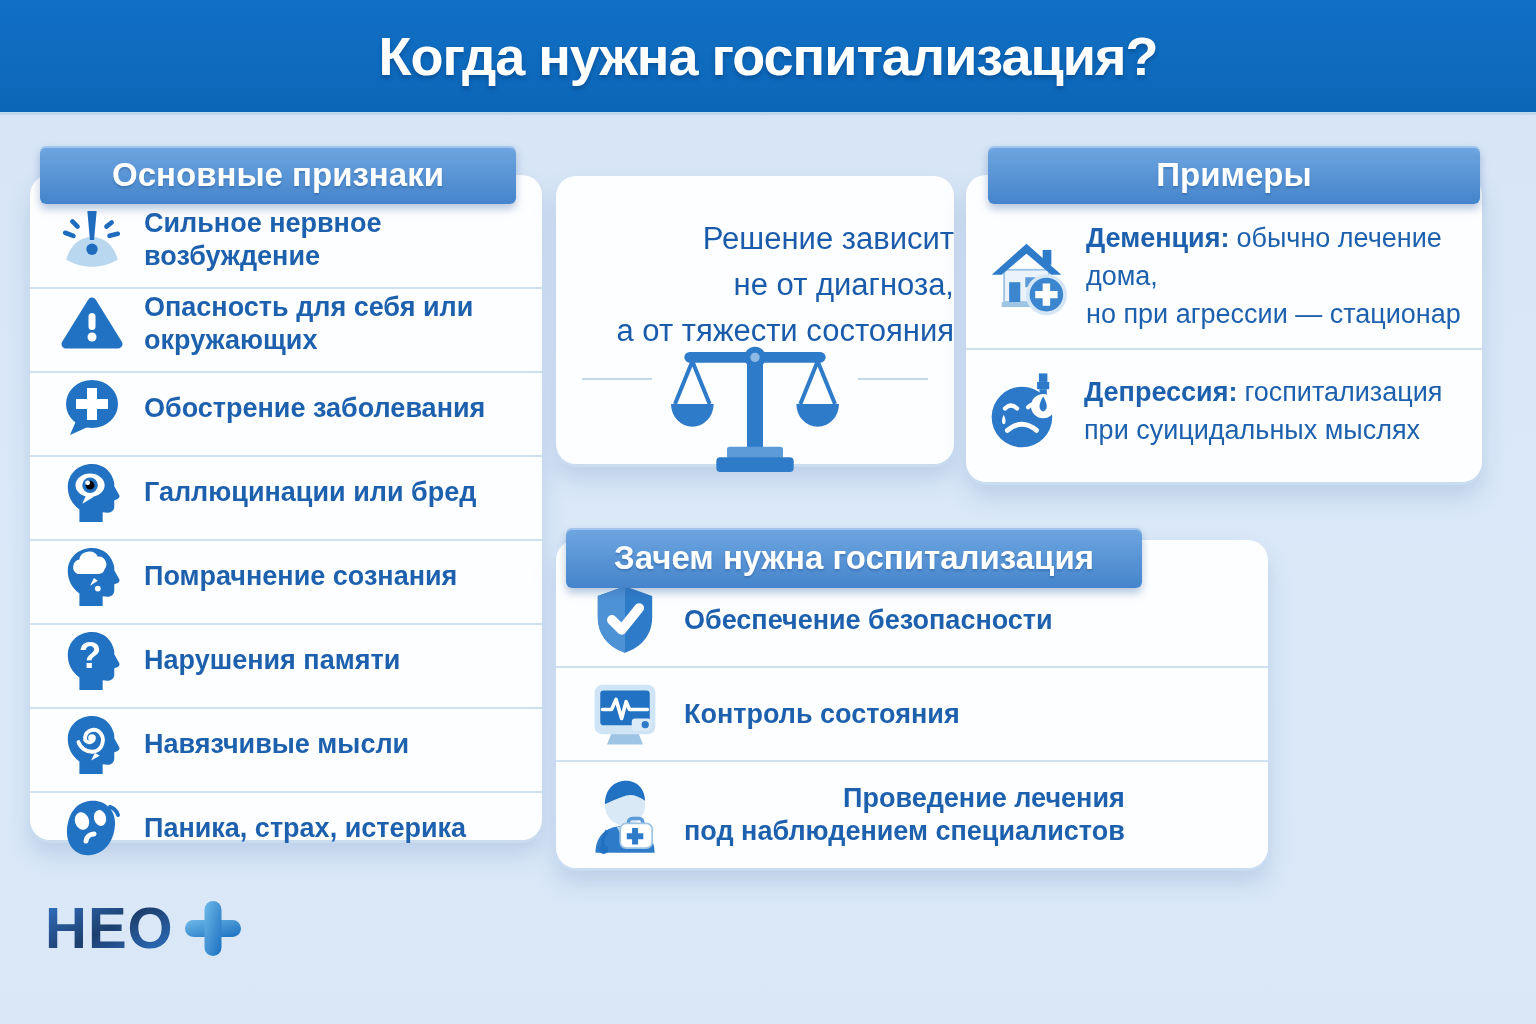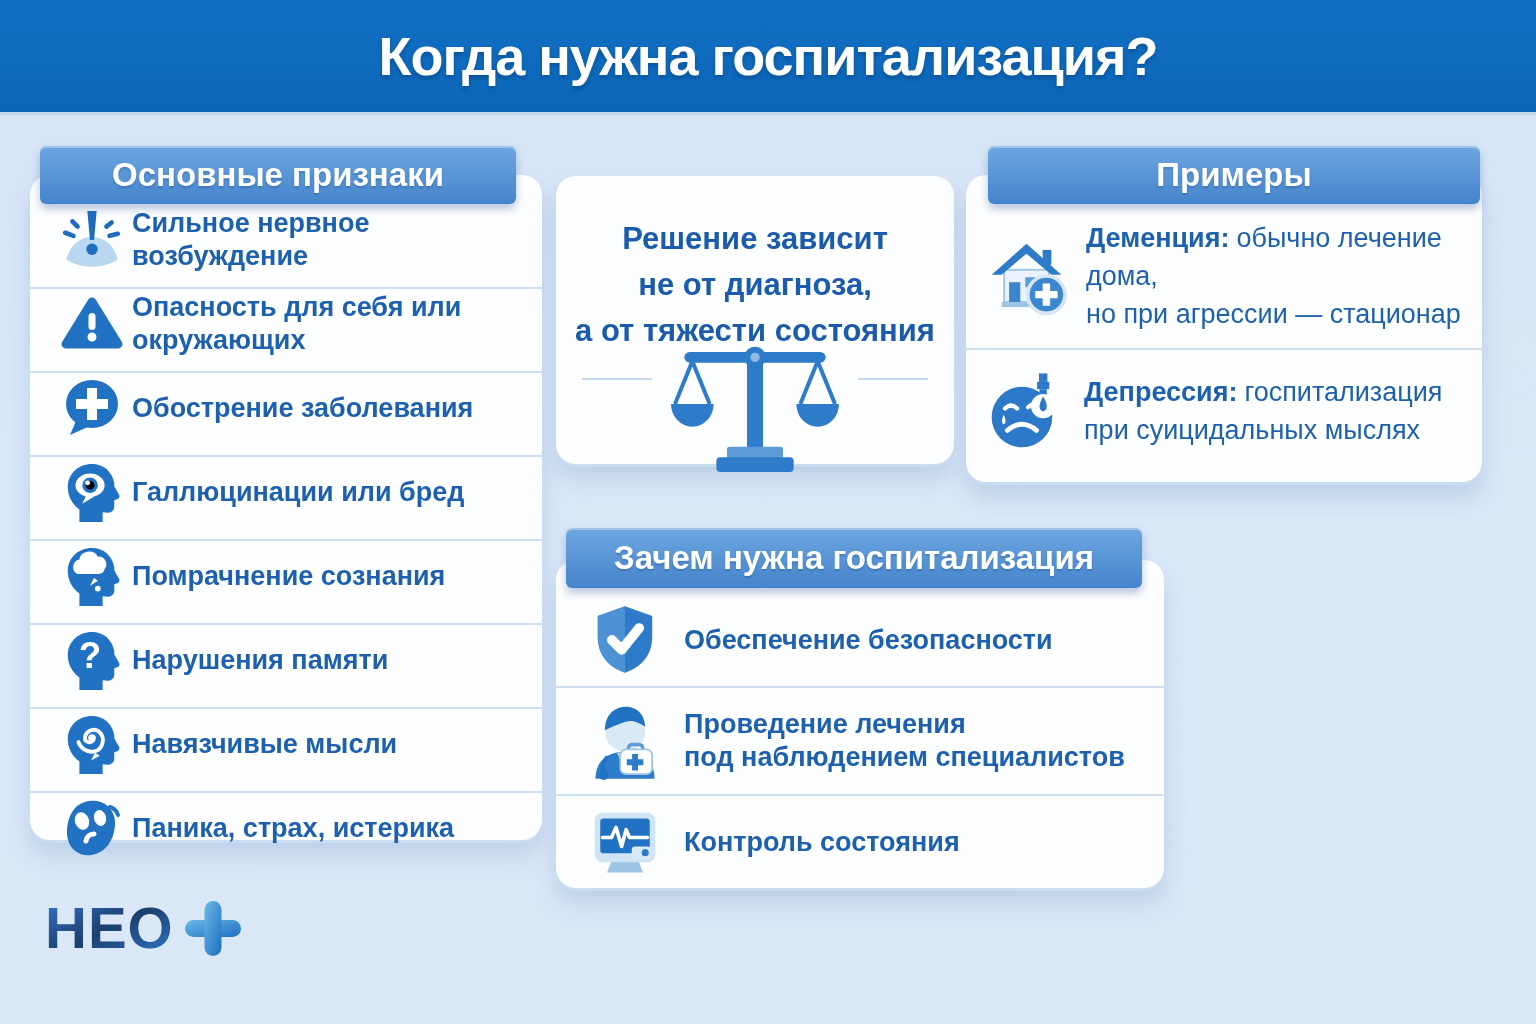--- a/index.html
+++ b/index.html
@@ -28,46 +28,46 @@
     position:absolute;z-index:5;border-radius:6px;
     background:linear-gradient(180deg,#6ea6e0 0%,#4584cb 100%);
     box-shadow:0 5px 9px rgba(50,95,160,.35), inset 0 2px 0 rgba(255,255,255,.35);
     display:flex;align-items:center;justify-content:center;
   }
   .pill span{color:#fff;font-weight:700;font-size:33px;text-shadow:0 2px 2px rgba(20,70,130,.3);}
   
   .pill-signs{left:40px;top:146px;width:476px;height:58px;}
   .card-signs{left:30px;top:175px;width:512px;height:665px;padding-top:30px;box-sizing:border-box;
     display:flex;flex-direction:column;}
-  .sign-row{flex:1;display:flex;align-items:center;gap:4px;padding:0 20px 12px 26px;
+  .sign-row{flex:1;display:flex;align-items:center;gap:16px;padding:0 20px 12px 26px;
     border-bottom:2px solid #cfe0f1;}
   .sign-row:last-child{border-bottom:none;}
   .sign-row .ic{flex:0 0 72px;height:70px;display:flex;align-items:center;justify-content:center;}
   .sign-label,.item-label{color:#1d61ae;font-weight:700;font-size:27px;line-height:33px;}
   .pre{white-space:pre-line;}
   
   .card-decision{left:556px;top:176px;width:398px;height:288px;}
-  .decision-text{margin-top:40px;text-align:center;color:#1a5cab;font-weight:700;font-size:31px;line-height:46px;}
+  .decision-text{margin-top:40px;text-align:right;color:#1a5cab;font-weight:400;font-size:31px;line-height:46px;}
   .decision-bottom{position:absolute;left:0;right:0;bottom:-12px;height:140px;}
   .decision-line{position:absolute;top:42px;height:2px;background:#c4d8ee;width:70px;}
   .decision-line.l{left:26px;} .decision-line.r{right:26px;}
   .scales-wrap{position:absolute;left:50%;transform:translateX(-50%);bottom:0;}
   
   .pill-examples{left:988px;top:146px;width:492px;height:58px;}
   .card-examples{left:966px;top:175px;width:516px;height:307px;padding-top:40px;box-sizing:border-box;
     display:flex;flex-direction:column;}
   .ex-row{flex:1;display:flex;align-items:center;gap:16px;padding:0 18px 10px 22px;border-bottom:2px solid #cfe0f1;}
   .ex-row:last-child{border-bottom:none;}
   .ex-row .ic{flex:0 0 80px;height:80px;display:flex;align-items:center;justify-content:center;}
   .ex-text{color:#1d61ae;font-size:27px;line-height:38px;font-weight:400;}
   .ex-text b{font-weight:700;margin-right:7px;}
   
   .pill-purpose{left:566px;top:528px;width:576px;height:60px;}
-  .card-purpose{left:556px;top:560px;width:608px;height:328px;padding-top:34px;box-sizing:border-box;
-    display:flex;flex-direction:column;}
+  .card-purpose{left:556px;top:540px;width:712px;height:328px;padding-top:34px;box-sizing:border-box;
+    display:flex;flex-direction:column;text-align:right;}
   .pu-row{display:flex;align-items:center;gap:20px;padding:0 20px 0 30px;border-bottom:2px solid #cfe0f1;}
   .pu-row:last-child{border-bottom:none;}
   .pu-row .ic{flex:0 0 78px;height:78px;display:flex;align-items:center;justify-content:center;}
   .pu-1{flex:0 0 92px;} .pu-2{flex:0 0 92px;} .pu-3{flex:1;}
   
   .logo{position:absolute;left:45px;top:898px;}
 </style>
 </head>
 <body>
 
@@ -258,50 +258,50 @@
     <span class="ic">
       <svg width="70" height="74" viewBox="0 0 64 68">
         <path d="M32,3 L57,12 L57,31 C57,48 47,59 32,64 C17,59 7,48 7,31 L7,12 Z" fill="#2e7cc9"></path>
         <path d="M32,3 L32,64 C17,59 7,48 7,31 L7,12 Z" fill="#4e92d6"></path>
         <path d="M20,34 L29,43 L45,23" fill="none" stroke="#fff" stroke-width="9" stroke-linecap="round" stroke-linejoin="round"></path>
       </svg>
     </span>
     <span class="item-label">Обеспечение безопасности</span>
   </div>
 
+  <div class="pu-row pu-2">
+    <span class="ic">
+      <svg width="72" height="66" viewBox="0 0 64 58">
+        <path d="M20,46 L44,46 L48,56 L16,56 Z" fill="#9ec4e4"></path>
+        <rect x="5" y="3" width="54" height="44" rx="7" fill="#cfe4f5"></rect>
+        <rect x="10" y="8" width="44" height="31" rx="3" fill="#2272c3"></rect>
+        <polyline points="12,25 20,25 24,16 29,33 33,18 36,25 52,25" fill="none" stroke="#fff" stroke-width="3.2" stroke-linecap="round" stroke-linejoin="round"></polyline>
+        <rect x="38" y="33" width="17" height="11" rx="3" fill="#dbeaf7"></rect>
+        <circle cx="50" cy="38.5" r="3.2" fill="#2e7cc9"></circle>
+      </svg>
+    </span>
+    <span class="item-label">Контроль состояния</span>
+  </div>
+
   <div class="pu-row pu-3">
     <span class="ic">
       <svg width="78" height="78" viewBox="0 0 66 66">
         <path d="M8,65 C8,49 19,42 33,42 C47,42 58,49 58,65 Z" fill="#2e7cc9"></path>
         <circle cx="33" cy="25" r="17" fill="#d9e9f6"></circle>
         <path d="M16,24 C16,10 25,4 34,4 C44,4 50,12 50,21 C43,16 37,15 31,17.5 C25,20 19,22 16,24 Z" fill="#2272c3"></path>
         <path d="M26,43 L33,56 L40,43 Z" fill="#bcd8ef"></path>
         <path d="M18,46 C14,52 13,56 15,60" fill="none" stroke="#2272c3" stroke-width="3"></path>
         <circle cx="15" cy="62" r="4" fill="#2272c3"></circle>
         <rect x="36" y="36" width="12" height="8" rx="3" fill="none" stroke="#5d9bd8" stroke-width="3"></rect>
         <rect x="29" y="40" width="27" height="21" rx="5" fill="#fff" stroke="#9ec4e4" stroke-width="1.5"></rect>
         <path d="M39,44 h5 v4.5 h4.5 v5 h-4.5 v4.5 h-5 v-4.5 h-4.5 v-5 h4.5 Z" fill="#2e7cc9"></path>
       </svg>
     </span>
     <span class="item-label pre">Проведение лечения
 под наблюдением специалистов</span>
-  </div>
-
-  <div class="pu-row pu-2">
-    <span class="ic">
-      <svg width="72" height="66" viewBox="0 0 64 58">
-        <path d="M20,46 L44,46 L48,56 L16,56 Z" fill="#9ec4e4"></path>
-        <rect x="5" y="3" width="54" height="44" rx="7" fill="#cfe4f5"></rect>
-        <rect x="10" y="8" width="44" height="31" rx="3" fill="#2272c3"></rect>
-        <polyline points="12,25 20,25 24,16 29,33 33,18 36,25 52,25" fill="none" stroke="#fff" stroke-width="3.2" stroke-linecap="round" stroke-linejoin="round"></polyline>
-        <rect x="38" y="33" width="17" height="11" rx="3" fill="#dbeaf7"></rect>
-        <circle cx="50" cy="38.5" r="3.2" fill="#2e7cc9"></circle>
-      </svg>
-    </span>
-    <span class="item-label">Контроль состояния</span>
   </div>
 </div>
 
 <div class="logo">
   <svg width="210" height="62" viewBox="0 0 210 62">
     <defs>
       <linearGradient id="gL" x1="0" y1="0" x2="1" y2="1">
         <stop offset="0" stop-color="#3579cf"></stop>
           <stop offset="0.5" stop-color="#1d3f6e"></stop>
           <stop offset="1" stop-color="#2f7ad0"></stop>

